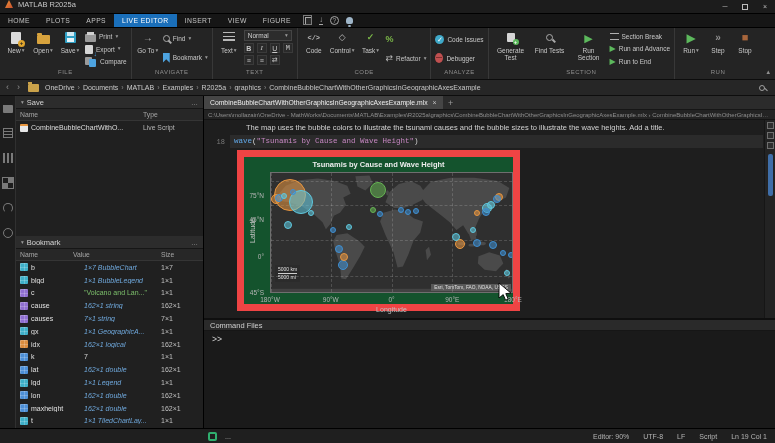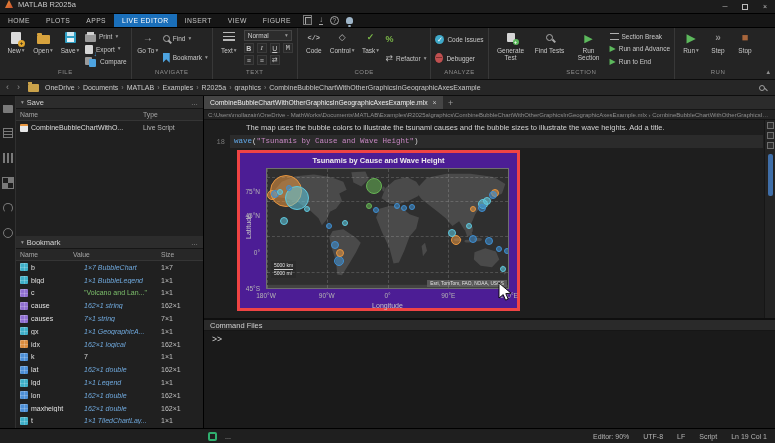--- a/index.html
+++ b/index.html
@@ -159,21 +159,21 @@
            padding:0 4px;line-height:10px;white-space:nowrap;overflow:hidden;text-overflow:ellipsis}
   .econtent{height:198px;position:relative;background:#1e1e1e;overflow:hidden}
   .para{position:absolute;left:42px;top:3px;right:24px;color:#d2d2d2;font-size:7.5px}
   .codeline{position:absolute;left:0;top:15px;right:12px;height:13px;display:flex;align-items:center}
   .gutter{width:26px;text-align:right;padding-right:5px;color:#7a7a7a;font-size:7px;font-family:"Liberation Mono",monospace}
   .codebox{flex:1;height:13px;line-height:13px;background:#2b2b2b;padding-left:4px;
            font-family:"Liberation Mono",monospace;font-size:7.5px;white-space:nowrap}
   .tok-func{color:#61a8e8}.tok-plain{color:#d4d4d4}.tok-string{color:#c586c0}
 
   
-  .figure{position:absolute;left:33px;top:30px;width:283px;height:161px;background:#4c1d95;border:3px solid #ef4444}
+  .figure{position:absolute;left:33px;top:30px;width:283px;height:161px;background:#14532d;border:7px solid #ef4444}
   .fig-title{position:absolute;top:3px;left:0;right:0;text-align:center;color:#ececec;font-size:7.5px;font-weight:bold}
   .map{position:absolute;left:26px;top:15px;width:243px;height:121px;background:#2f2f2f;border:1px solid #6f6f6f;overflow:hidden}
   .land-svg{position:absolute;inset:0;width:100%;height:100%}
   .gl-v{position:absolute;top:0;bottom:0;width:0;border-left:1px dashed rgba(255,255,255,.16)}
   .gl-h{position:absolute;left:0;right:0;height:0;border-top:1px dashed rgba(255,255,255,.16)}
   .bubble{position:absolute;border-radius:50%;border:1px solid;transform:translate(-50%,-50%)}
   .ytick-col{position:absolute;left:0;top:15px;width:23px;height:121px}
   .ytick{position:absolute;right:3px;transform:translateY(-50%);color:#b5b5b5;font-size:6.5px}
   .xtick-row{position:absolute;left:26px;top:139px;width:243px;height:8px}
   .xtick{position:absolute;transform:translateX(-50%);color:#b5b5b5;font-size:6.5px;white-space:nowrap}

